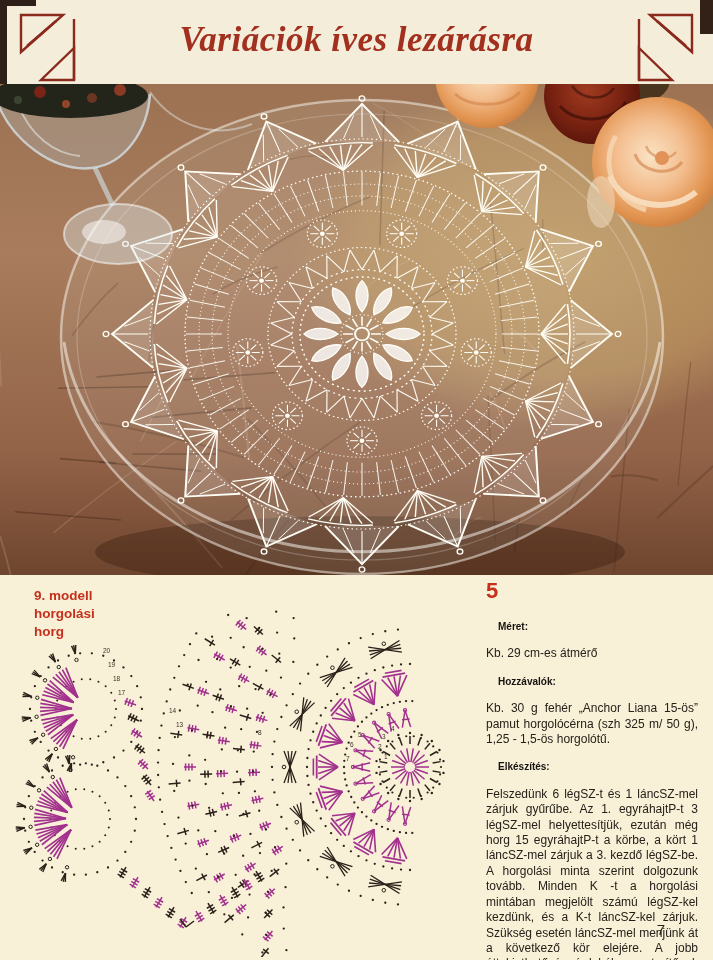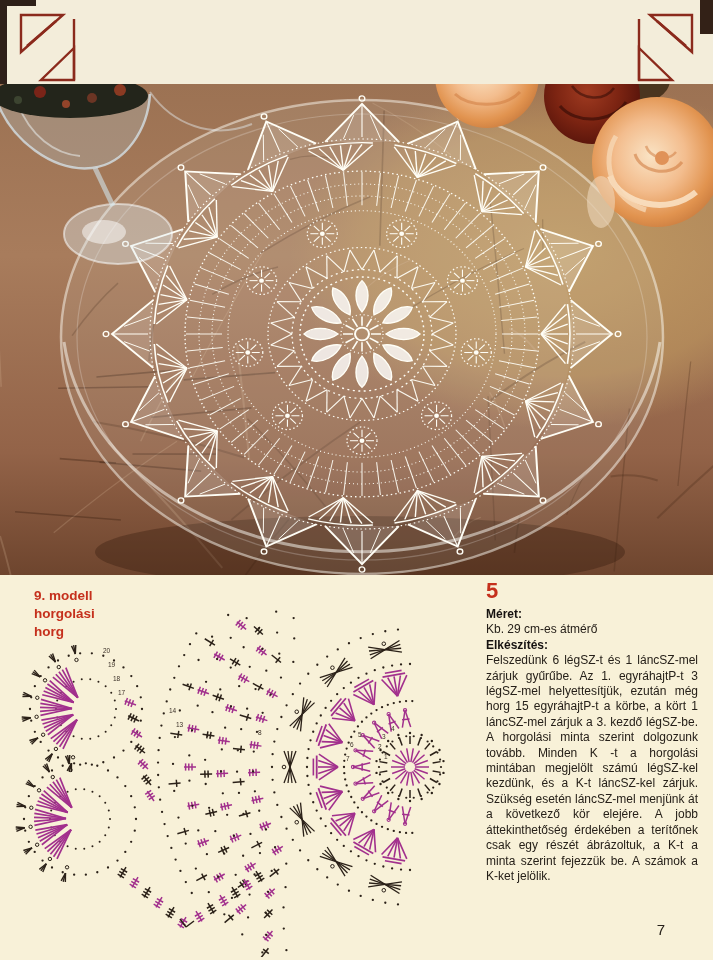--- a/index.html
+++ b/index.html
@@ -13,21 +13,21 @@
   .ornament.left{left:14px;}
   .ornament.right{right:14px;transform:scaleX(-1);}
   .edge-artifact{position:absolute;background:#2e2019;}
   .photo{position:absolute;top:84px;left:0;width:713px;height:491px;}
   .bottom{position:absolute;top:575px;left:0;width:713px;height:385px;background:#f8f1d8;}
   .pattern-label{position:absolute;left:34px;top:12px;font-weight:bold;
         font-size:13.5px;line-height:18px;}
   .model-num{position:absolute;left:486px;top:3px;font-size:22px;font-weight:bold;}
   .instructions{position:absolute;left:486px;top:32px;width:212px;font-size:12px;
         line-height:15.4px;color:#262019;text-align:justify;}
-  .instructions h4{margin:0;font-size:12px;line-height:15.4px;color:#161210;}
+  .instructions h4{margin:12px;font-size:10px;line-height:15.4px;color:#161210;}
   .instructions p{margin:0;}
   .page-num{position:absolute;right:48px;bottom:22px;font-size:15px;color:#262019;}
   .diagram{position:absolute;left:8px;top:34px;width:468px;height:348px;}
 </style>
 </head>
 <body>
 
 <div class="page">
 
   <div class="header">
@@ -40,20 +40,21 @@
       </g>
     </svg>
     <svg class="ornament right" viewBox="0 0 78 76">
       <g fill="none" stroke="#8b2a1c" stroke-width="2.4">
         <path d="M7,9 H49 L7,46 Z"></path>
         <path d="M42,15 L13,40"></path>
         <path d="M60,13 V74"></path>
         <path d="M60,42 L27,74 H60 Z"></path>
       </g>
     </svg>
+    <div class="page-title" style="color: rgb(162, 48, 31);">Variációk íves lezárásra</div>
     <div class="edge-artifact" style="left:0;top:0;width:7px;height:85px;"></div>
     <div class="edge-artifact" style="left:0;top:0;width:36px;height:6px;"></div>
     <div class="edge-artifact" style="right:0;top:0;width:13px;height:34px;background:#332117;"></div>
   </div>
 
   <svg class="photo" viewBox="0 0 713 491">
     <defs>
       <linearGradient id="bgGrad" x1="0" y1="0" x2="0" y2="1">
         <stop offset="0" stop-color="#9c7253"></stop>
           <stop offset="0.35" stop-color="#a87c5c"></stop>
@@ -1609,20 +1610,22 @@
         <text x="374" y="130" font-size="6.5" fill="#3a2f26" font-family="Liberation Sans, sans-serif">3</text>
         <text x="370" y="140" font-size="6.5" fill="#3a2f26" font-family="Liberation Sans, sans-serif">2</text>
         <text x="376" y="150" font-size="6.5" fill="#3a2f26" font-family="Liberation Sans, sans-serif">1</text>
       </svg>
 
     <div class="model-num" style="color: rgb(197, 48, 28);">5</div>
 
     <div class="instructions">
       <h4>Méret:</h4>
       <p>Kb. 29 cm-es átmérő</p>
+      <h4>Hozzávalók:</h4>
+      <p>Kb. 30 g fehér „Anchor Liana 15-ös” pamut horgolócérna (szh 325 m/ 50 g), 1,25 - 1,5-ös horgolótű.</p>
       <h4>Elkészítés:</h4>
       <p>Felszedünk 6 légSZ-t és 1 láncSZ-mel zárjuk gyűrűbe. Az 1. egyráhajtP-t 3 légSZ-mel helyettesítjük, ezután még horg 15 egyráhajtP-t a körbe, a kört 1 láncSZ-mel zárjuk a 3. kezdő légSZ-be. A horgolási minta szerint dolgozunk tovább. Minden K -t a horgolási mintában megjelölt számú légSZ-kel kezdünk, és a K-t láncSZ-kel zárjuk. Szükség esetén láncSZ-mel menjünk át a következő kör elejére. A jobb áttekinthetőség érdekében a terítőnek csak egy részét ábrázoltuk, a K-t a minta szerint fejezzük be. A számok a K-ket jelölik.</p>
 
     </div>
 
     <div class="page-num">7</div>
   </div>
 </div>
 
 </body></html>

